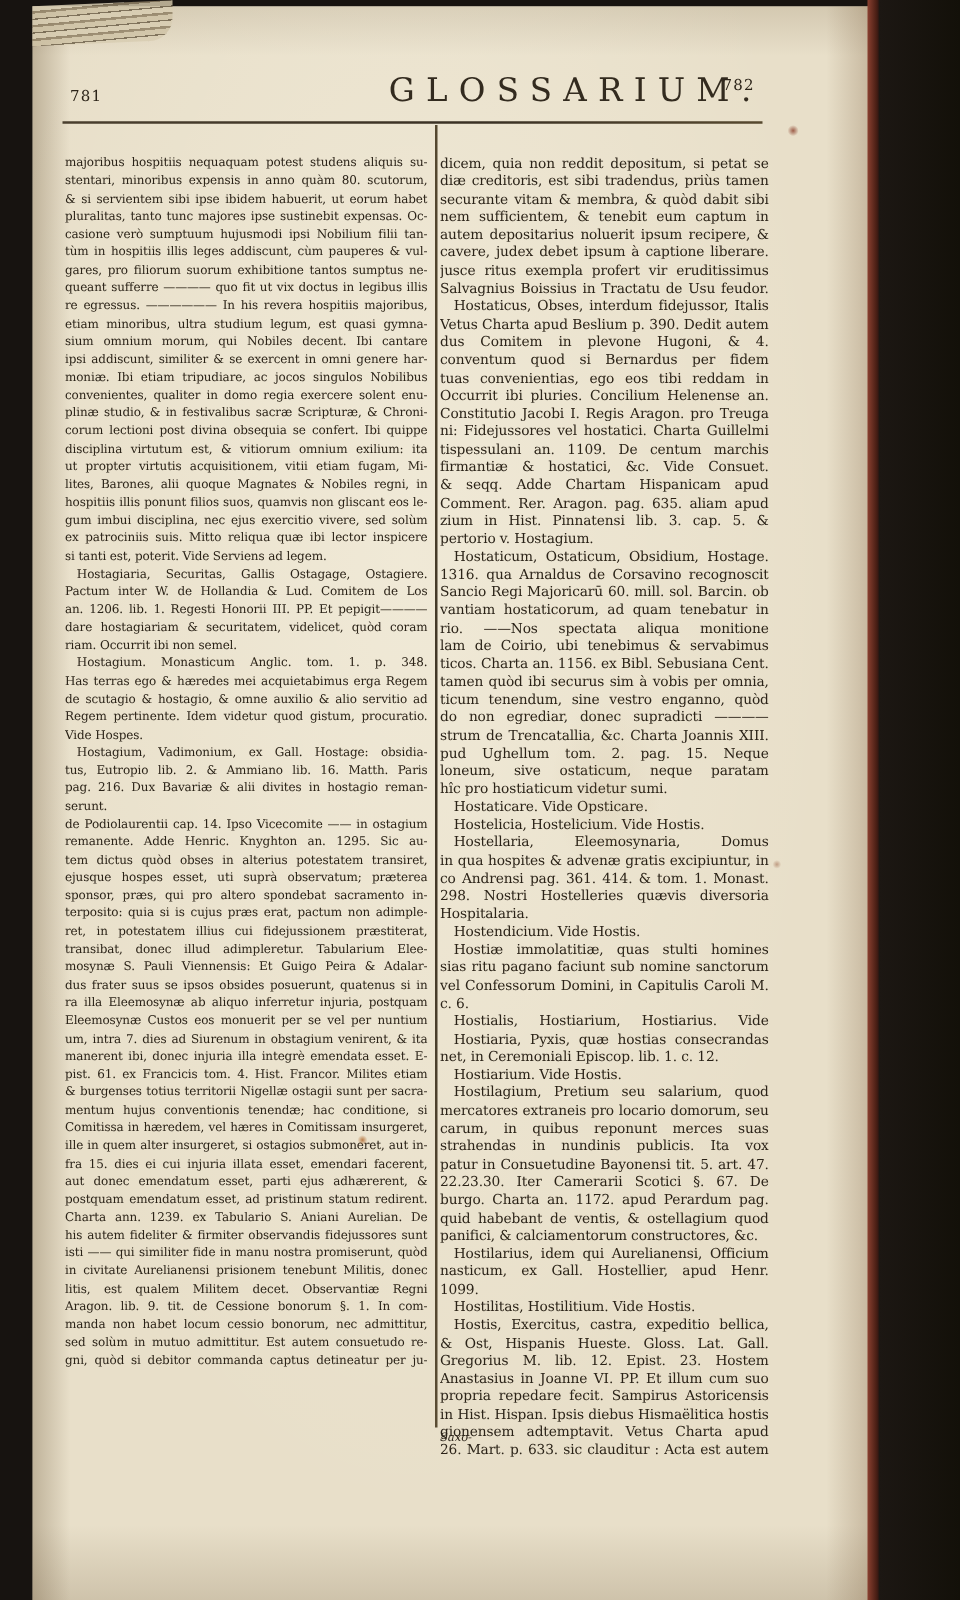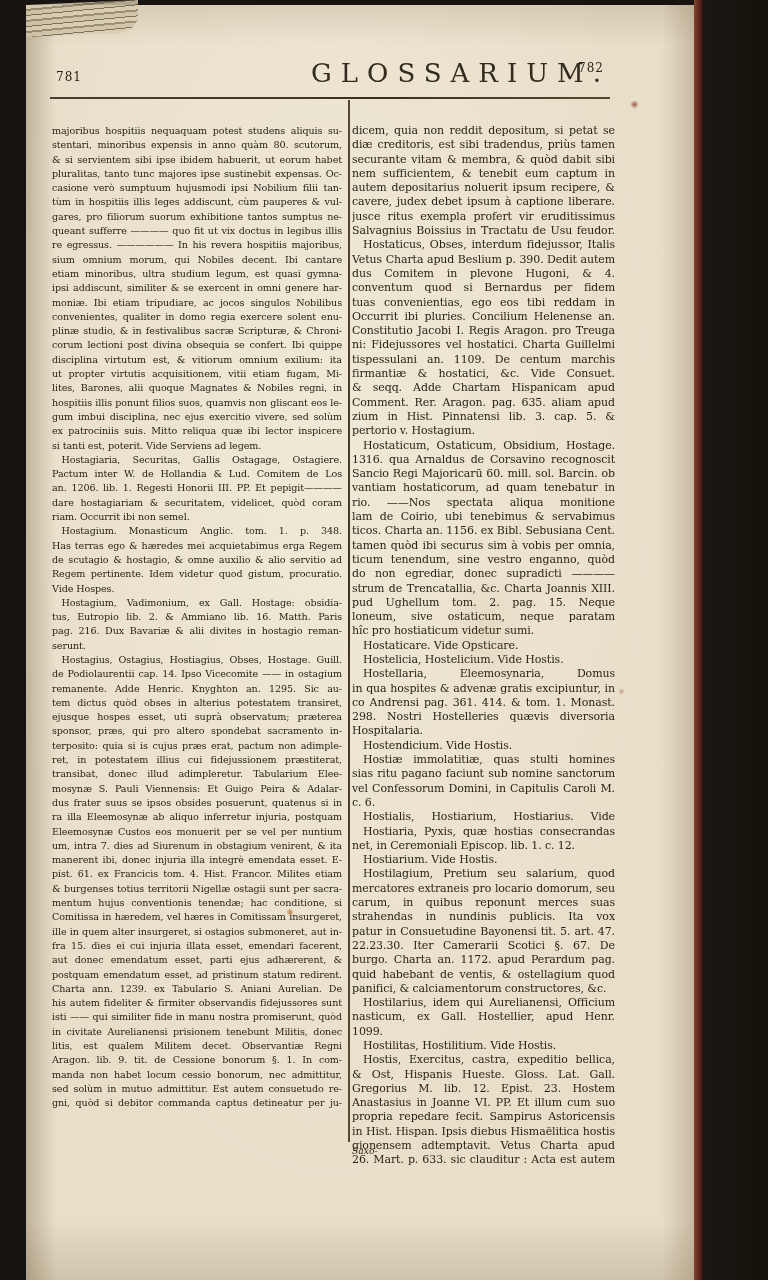--- a/index.html
+++ b/index.html
@@ -99,22 +99,22 @@
 <div class="col col-left">
     <div class="line">majoribus hospitiis nequaquam potest studens aliquis su-</div>
     <div class="line">stentari, minoribus expensis in anno quàm 80. scutorum,</div>
     <div class="line">&amp; si servientem sibi ipse ibidem habuerit, ut eorum habet</div>
     <div class="line">pluralitas, tanto tunc majores ipse sustinebit expensas. Oc-</div>
     <div class="line">casione verò sumptuum hujusmodi ipsi Nobilium filii tan-</div>
     <div class="line">tùm in hospitiis illis leges addiscunt, cùm pauperes &amp; vul-</div>
     <div class="line">gares, pro filiorum suorum exhibitione tantos sumptus ne-</div>
     <div class="line">queant sufferre ———— quo fit ut vix doctus in legibus illis</div>
     <div class="line">re egressus. —————— In his revera hospitiis majoribus,</div>
+    <div class="line">etiam minoribus, ultra studium legum, est quasi gymna-</div>
     <div class="line">sium omnium morum, qui Nobiles decent. Ibi cantare</div>
-    <div class="line">etiam minoribus, ultra studium legum, est quasi gymna-</div>
     <div class="line">ipsi addiscunt, similiter &amp; se exercent in omni genere har-</div>
     <div class="line">moniæ. Ibi etiam tripudiare, ac jocos singulos Nobilibus</div>
     <div class="line">convenientes, qualiter in domo regia exercere solent enu-</div>
     <div class="line">plinæ studio, &amp; in festivalibus sacræ Scripturæ, &amp; Chroni-</div>
     <div class="line">corum lectioni post divina obsequia se confert. Ibi quippe</div>
     <div class="line">disciplina virtutum est, &amp; vitiorum omnium exilium: ita</div>
     <div class="line">ut propter virtutis acquisitionem, vitii etiam fugam, Mi-</div>
     <div class="line">lites, Barones, alii quoque Magnates &amp; Nobiles regni, in</div>
     <div class="line">hospitiis illis ponunt filios suos, quamvis non gliscant eos le-</div>
     <div class="line">gum imbui disciplina, nec ejus exercitio vivere, sed solùm</div>
@@ -127,21 +127,20 @@
     <div class="line end">riam. Occurrit ibi non semel.</div>
     <div class="line"> Hostagium. Monasticum Anglic. tom. 1. p. 348.</div>
     <div class="line">Has terras ego &amp; hæredes mei acquietabimus erga Regem</div>
     <div class="line">de scutagio &amp; hostagio, &amp; omne auxilio &amp; alio servitio ad</div>
     <div class="line">Regem pertinente. Idem videtur quod gistum, procuratio.</div>
     <div class="line end">Vide Hospes.</div>
     <div class="line"> Hostagium, Vadimonium, ex Gall. Hostage: obsidia-</div>
     <div class="line">tus, Eutropio lib. 2. &amp; Ammiano lib. 16. Matth. Paris</div>
     <div class="line">pag. 216. Dux Bavariæ &amp; alii divites in hostagio reman-</div>
     <div class="line end">serunt.</div>
-    <div class="line"> Hostagius, Ostagius, Hostiagius, Obses, Hostage. Guill.</div>
     <div class="line">de Podiolaurentii cap. 14. Ipso Vicecomite —— in ostagium</div>
     <div class="line">remanente. Adde Henric. Knyghton an. 1295. Sic au-</div>
     <div class="line">tem dictus quòd obses in alterius potestatem transiret,</div>
     <div class="line">ejusque hospes esset, uti suprà observatum; præterea</div>
     <div class="line">sponsor, præs, qui pro altero spondebat sacramento in-</div>
     <div class="line">terposito: quia si is cujus præs erat, pactum non adimple-</div>
     <div class="line">ret, in potestatem illius cui fidejussionem præstiterat,</div>
     <div class="line">transibat, donec illud adimpleretur. Tabularium Elee-</div>
     <div class="line">mosynæ S. Pauli Viennensis: Et Guigo Peira &amp; Adalar-</div>
     <div class="line">dus frater suus se ipsos obsides posuerunt, quatenus si in ter-</div>

